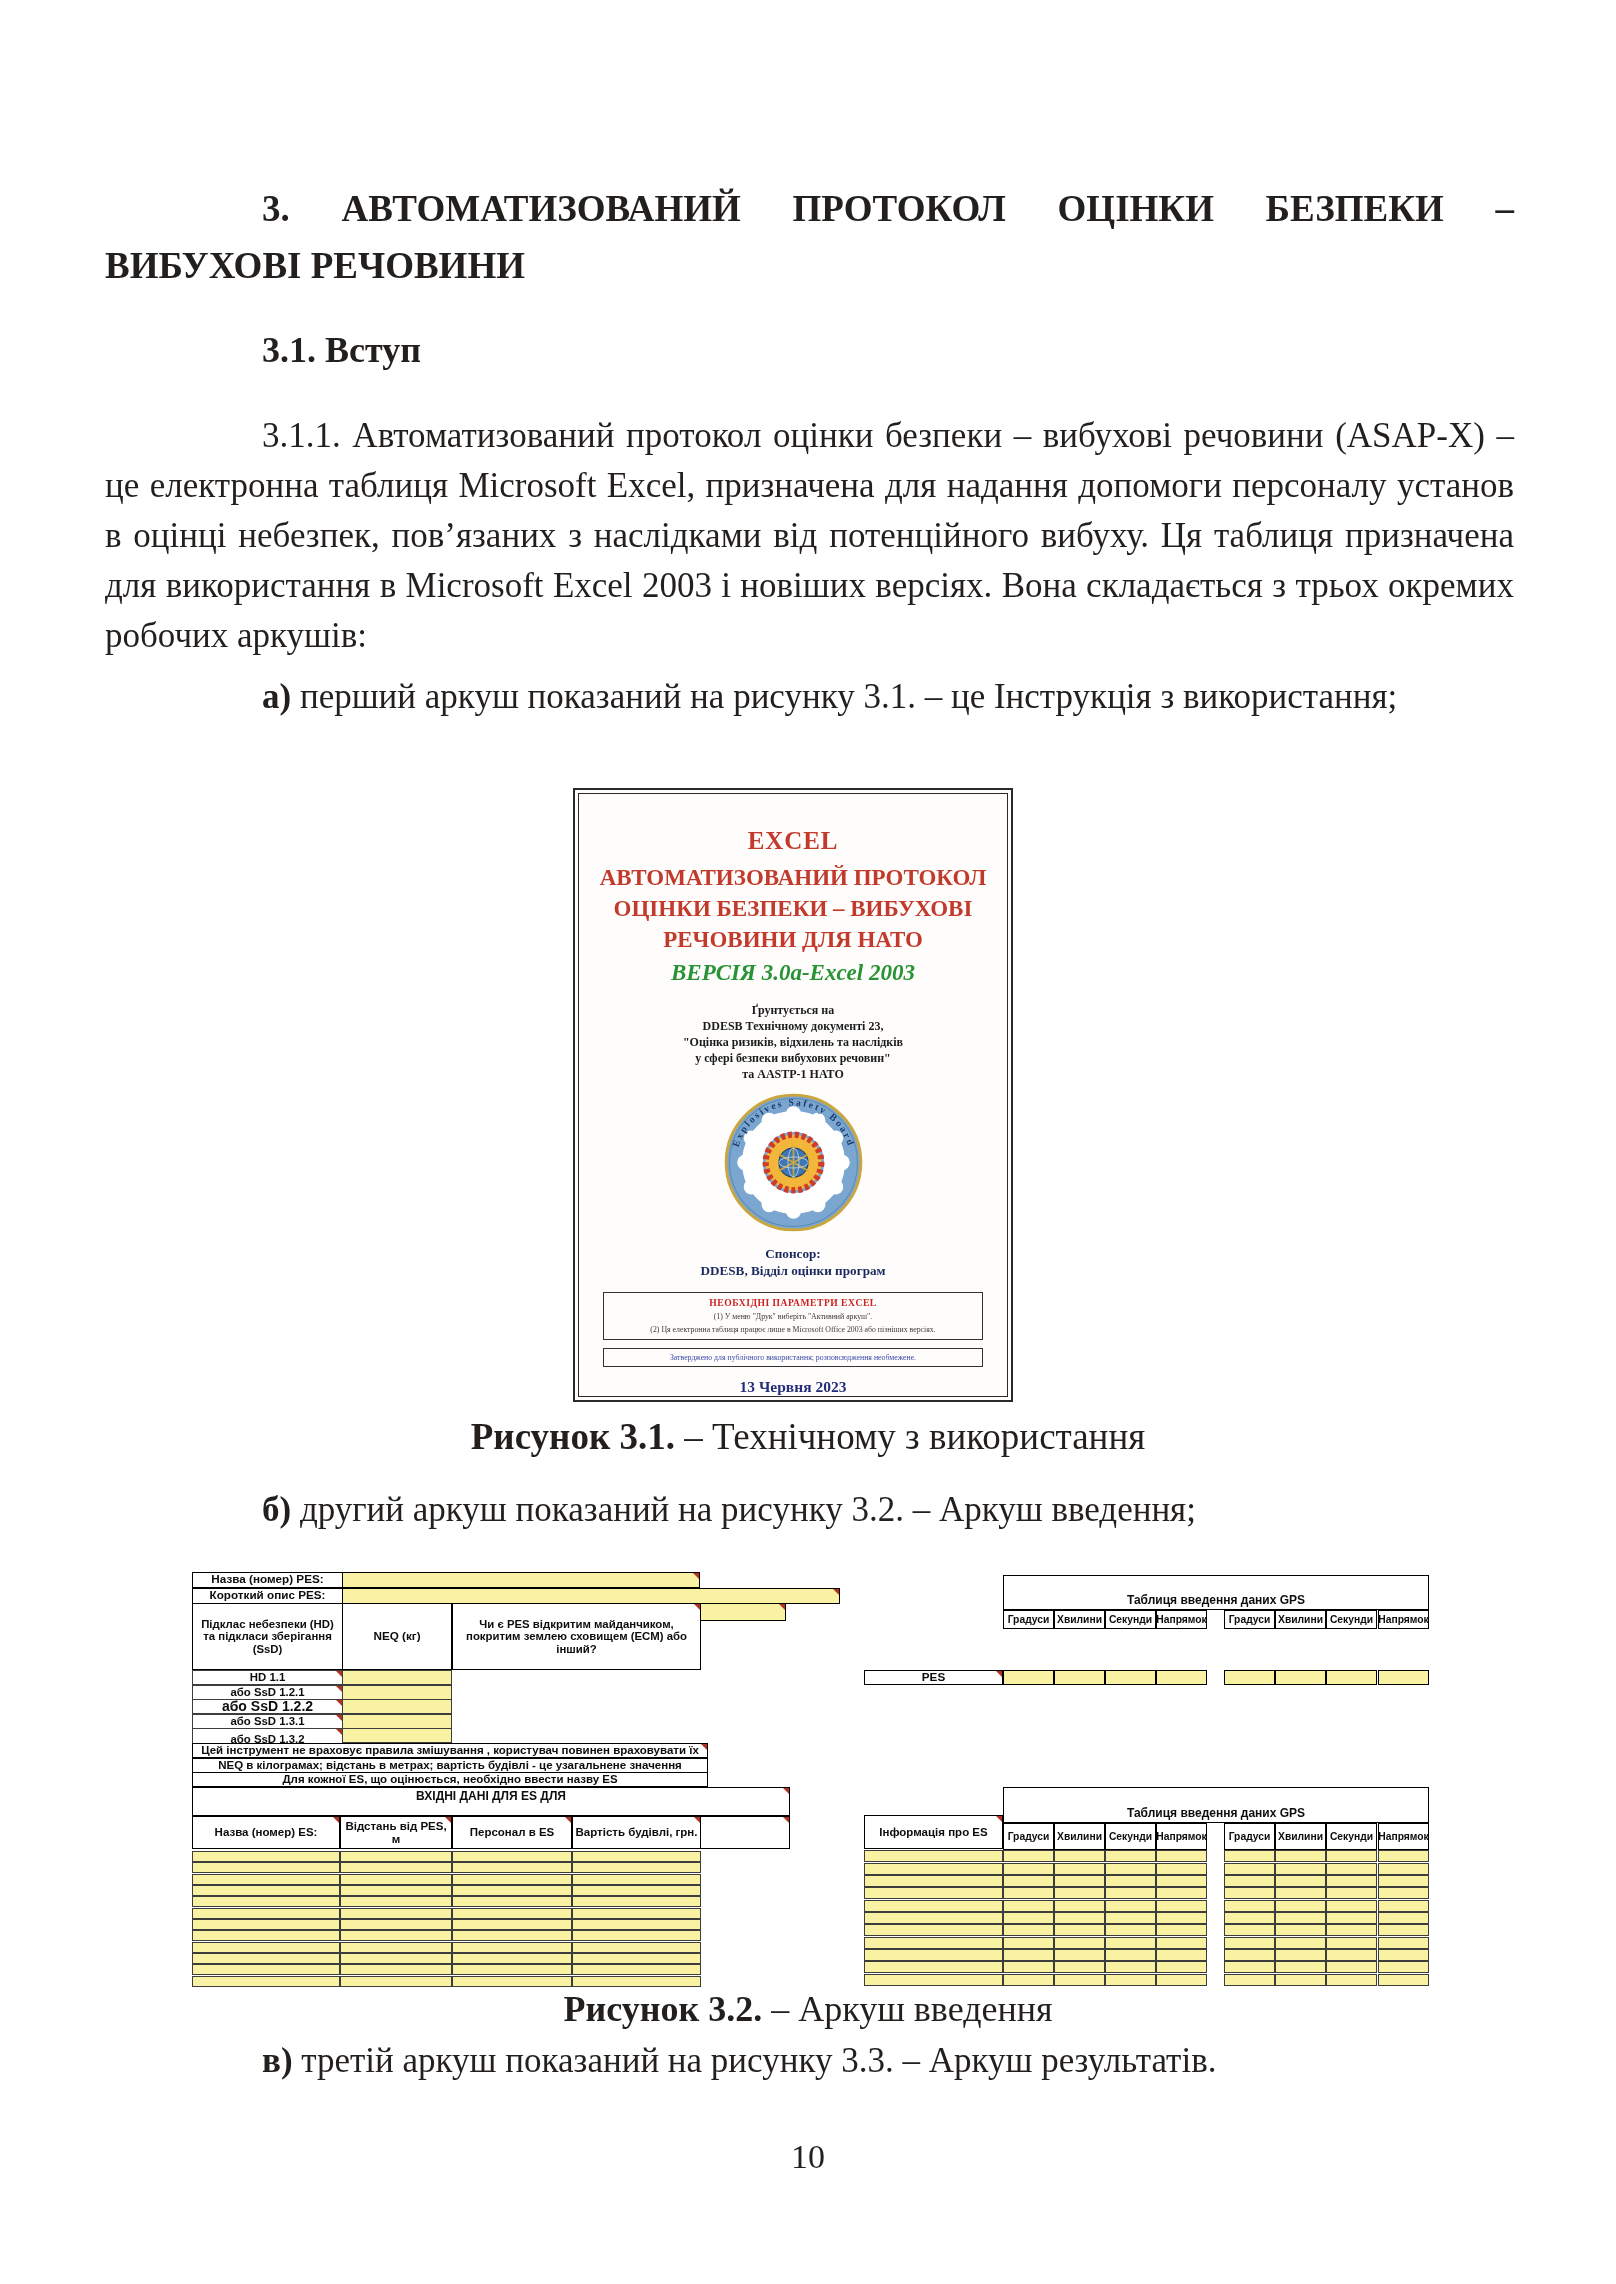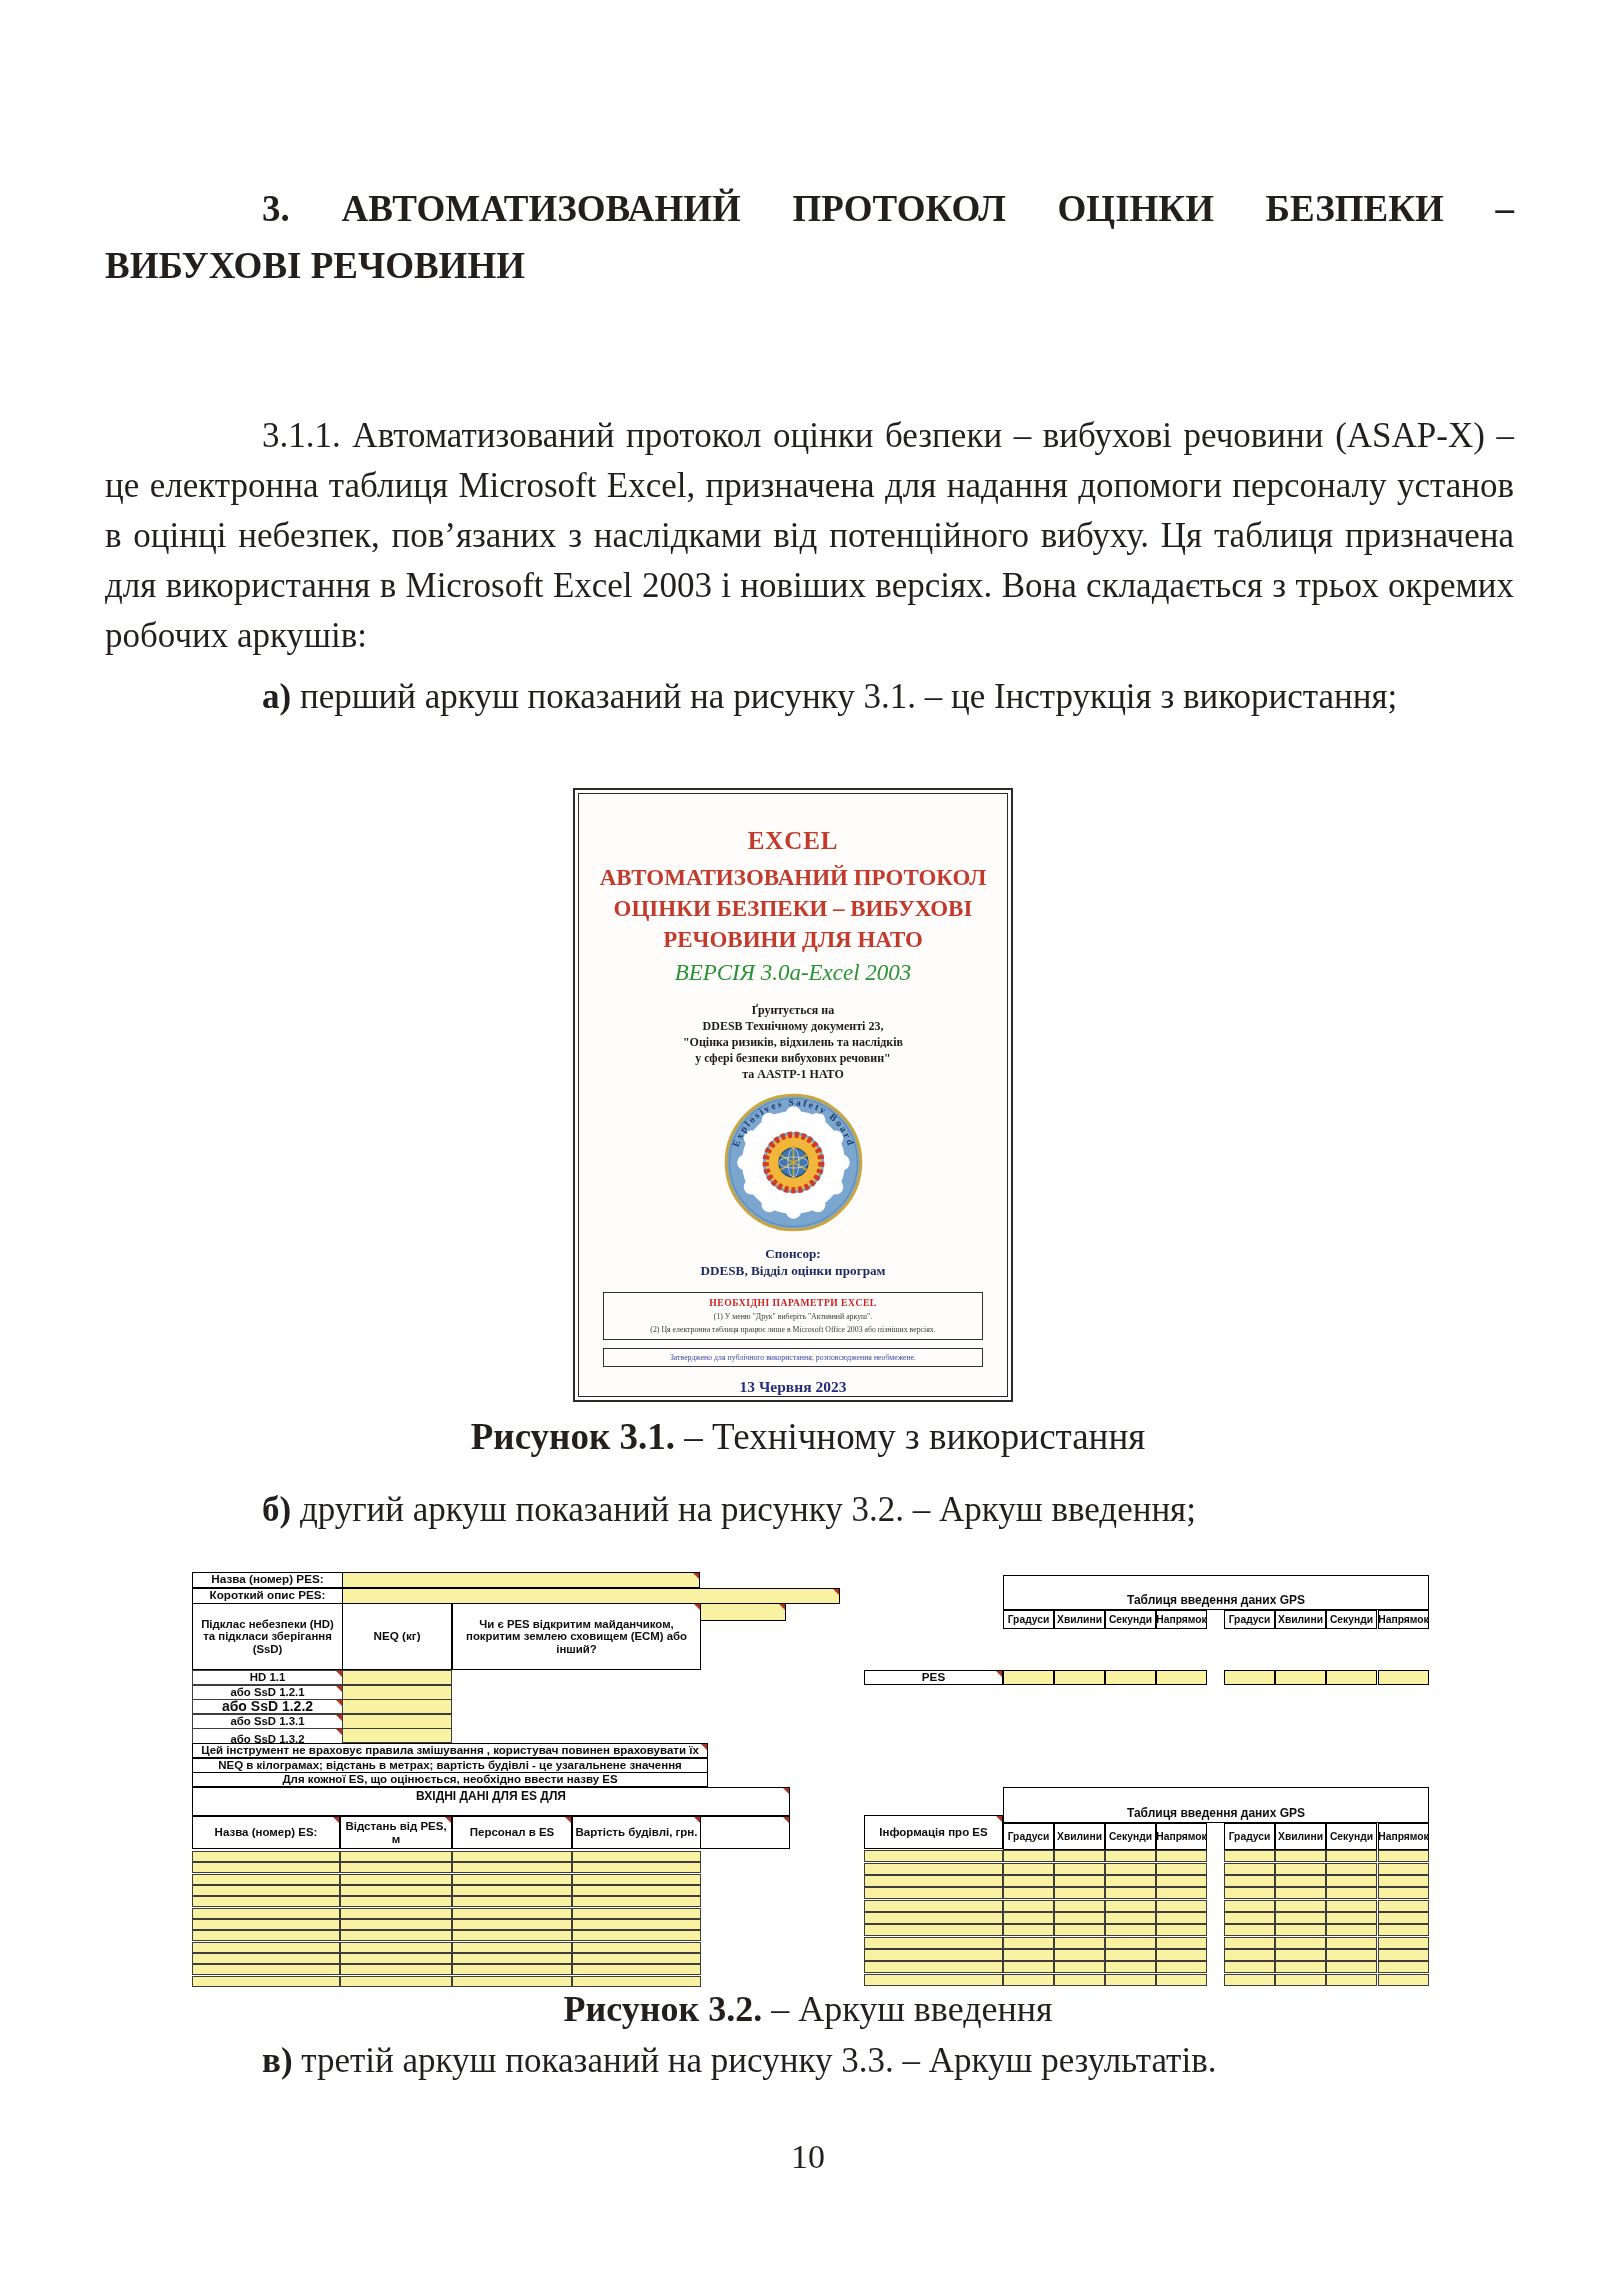--- a/index.html
+++ b/index.html
@@ -20,21 +20,21 @@
   .item-v{left:105px;top:2038px;width:1409px;font-size:35px;line-height:46px;text-indent:157px;}
   .caption31{left:0;top:1415px;width:1616px;text-align:center;font-size:37px;}
   .caption32{left:0;top:1988px;width:1616px;text-align:center;font-size:36px;}
   .pagenum{left:0;top:2138px;width:1616px;text-align:center;font-size:34px;}
 
   
   .cover{position:absolute;left:573px;top:788px;width:436px;height:610px;border:2.3px solid #2a2a2a;background:#fffdfb;}
   .cover-inner{position:absolute;inset:2.7px;border:1.4px solid #2a2a2a;text-align:center;overflow:hidden;}
   .cv-t1{margin-top:33px;font-size:25px;font-weight:700;color:#c23a2c;letter-spacing:0.9px;}
   .cv-t2{margin-top:7.3px;font-size:23px;line-height:31px;font-weight:700;color:#c23a2c;}
-  .cv-ver{margin-top:4.6px;font-size:23px;font-weight:400;font-style:italic;color:#279334;}
+  .cv-ver{margin-top:4.6px;font-size:23px;font-weight:700;font-style:italic;color:#279334;}
   .cv-based{margin-top:16.4px;font-size:12px;line-height:16px;font-weight:700;color:#1b1b1b;}
   .cv-logo{display:block;margin:11px auto 0;width:139px;height:139px;}
   .cv-sp1{margin-top:12.8px;font-size:13.2px;line-height:17.4px;font-weight:700;color:#1b2a5e;}
   .cv-sp2{font-size:13.2px;line-height:17.4px;font-weight:700;color:#1b2a5e;}
   .cv-box1{margin:12px 24px 0;border:0.9px solid #333;padding:4.6px 2.7px 5.5px;}
   .b1t{font-size:9.6px;font-weight:700;color:#cc2222;letter-spacing:0.5px;}
   .b1l{margin-top:3.7px;font-size:7.8px;color:#3a3a3a;}
   .cv-box2{margin:8.2px 24px 0;border:0.9px solid #333;padding:3.7px 2.7px;font-size:7.8px;color:#3a49a8;}
   .cv-date{margin-top:11px;font-size:15.5px;font-weight:700;color:#232d7a;}
 
@@ -52,20 +52,21 @@
               border-left:6.4px solid transparent;border-top:6.4px solid #b03326;}
 </style>
 </head>
 <body>
 
 <div class="page">
 
   <div class="doc heading-l1 lastj">3. АВТОМАТИЗОВАНИЙ ПРОТОКОЛ ОЦІНКИ БЕЗПЕКИ –</div>
   <div class="doc heading-l2">ВИБУХОВІ РЕЧОВИНИ</div>
 
+  <div class="doc section-title">3.1. Вступ</div>
 
   <div class="doc p311 jst">3.1.1. Автоматизований протокол оцінки безпеки – вибухові речовини (ASAP-X) – це електронна таблиця Microsoft Excel, призначена для надання допомоги персоналу установ в оцінці небезпек, пов’язаних з наслідками від потенційного вибуху. Ця таблиця призначена для використання в Microsoft Excel 2003 і новіших версіях. Вона складається з трьох окремих робочих аркушів:</div>
 
   <div class="doc item-a jst"><span class="bld">а)</span><span> перший аркуш показаний на рисунку 3.1. – це Інструкція з використання;</span></div>
 
   <div class="cover">
     <div class="cover-inner">
       <div class="cv-t1">EXCEL</div>
       <div class="cv-t2">
         <div>АВТОМАТИЗОВАНИЙ ПРОТОКОЛ</div>

